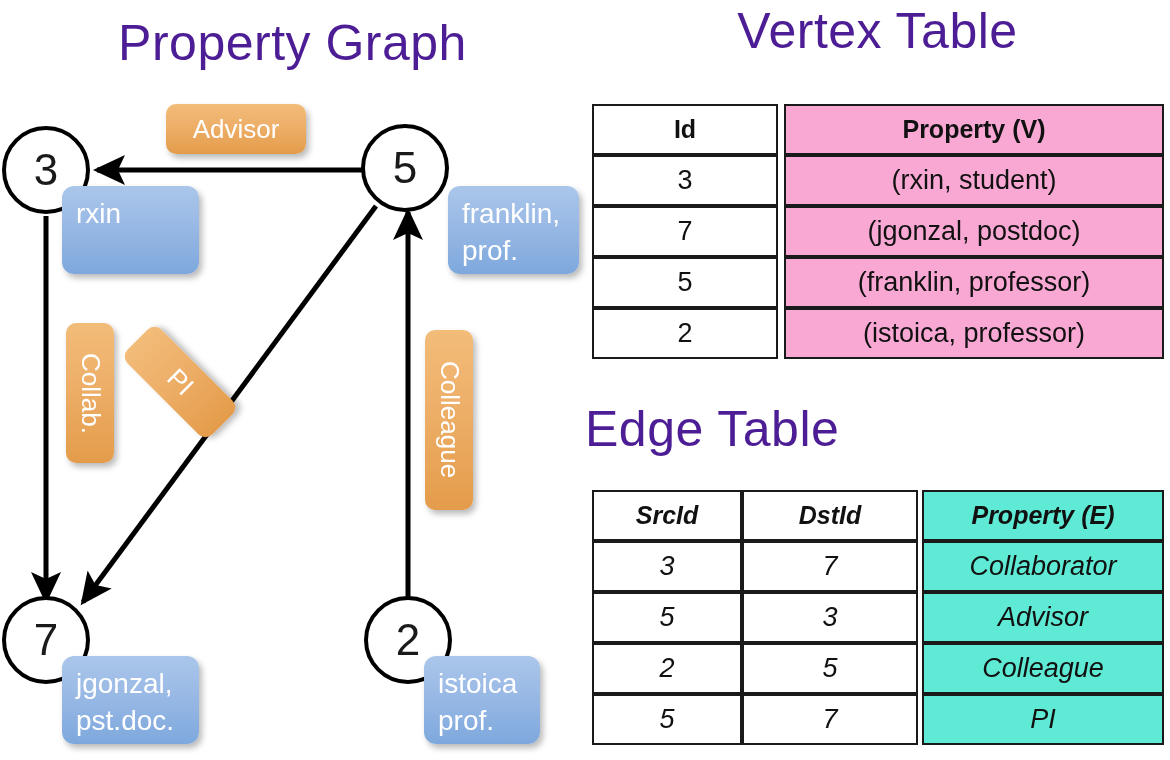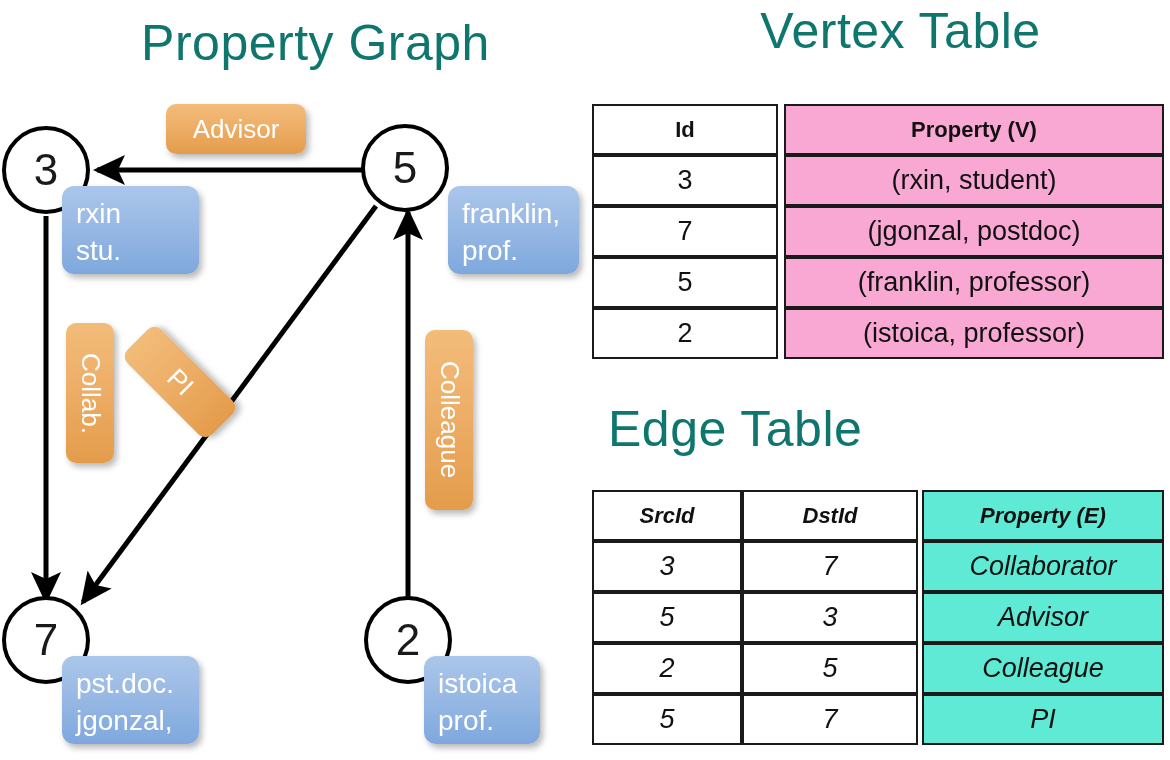--- a/index.html
+++ b/index.html
@@ -15,24 +15,23 @@
   }
   .panel { position: absolute; }
 
   
   .big-title {
     position: absolute;
     font-family: "Liberation Sans", sans-serif;
     font-weight: 300;
     font-size: 50px;
     line-height: 1;
-    color: #0f766e;
+    color: #4c1d95;
     letter-spacing: 0.5px;
     white-space: nowrap;
-    padding-left: 23px;
   }
   #title-property-graph { left: 0; top: 18px; width: 585px; text-align: center; }
   #title-vertex-table  { left: 585px; top: 6px; width: 585px; text-align: center; }
   #title-edge-table    { left: 585px; top: 404px; width: 585px; text-align: left; }
 
   
   #graph-area {
     left: 0; top: 90px; width: 585px; height: 670px;
   }
   #graph-svg { position: absolute; left: 0; top: 0; }
@@ -97,21 +96,21 @@
   .tbl td, .tbl th {
     border: 2px solid #1a1a1a;
     text-align: center;
     font-weight: 300;
     font-size: 27px;
     color: #111;
     padding: 0;
     height: 47px;
     vertical-align: middle;
   }
-  .tbl th { font-weight: 700; font-size: 22px; }
+  .tbl th { font-weight: 700; font-size: 25px; }
   .cell-plain { background: #ffffff; }
   .cell-blue  { background: #f9a8d4; }
   .cell-orange{ background: #5eead4; }
   
   .colgap { border: none !important; background: #fff !important; width: 6px; padding: 0; }
 
   #vertex-table { left: 592px; top: 104px; width: 572px; }
   #vertex-table col.c-id   { width: 186px; }
   #vertex-table col.c-gap  { width: 6px; }
   #vertex-table col.c-prop { width: 380px; }
@@ -155,29 +154,28 @@
     </div>
   <div class="vnode" style="left:2px;  top:506px;">
       <span>7</span>
     </div>
   <div class="vnode" style="left:364px;top:506px;">
       <span>2</span>
     </div>
 
   <div class="prop-box blue-box" style="left:62px; top:96px; width:137px; height:88px;">
     <div>rxin</div>
-    <div>stu.</div>
   </div>
   <div class="prop-box blue-box" style="left:424px; top:96px; width:131px; height:88px;margin-left:24px;">
     <div>franklin,</div>
     <div>prof.</div>
   </div>
   <div class="prop-box blue-box" style="left:62px; top:566px; width:137px; height:88px;">
+    <div>jgonzal,</div>
     <div>pst.doc.</div>
-    <div>jgonzal,</div>
   </div>
   <div class="prop-box blue-box" style="left:424px; top:566px; width:116px; height:88px;">
     <div>istoica</div>
     <div>prof.</div>
   </div>
 
   <div class="prop-box orange-box" style="left:166px; top:14px; width:140px; height:50px; border-radius:10px;">
     <span>Advisor</span>
   </div>
 

